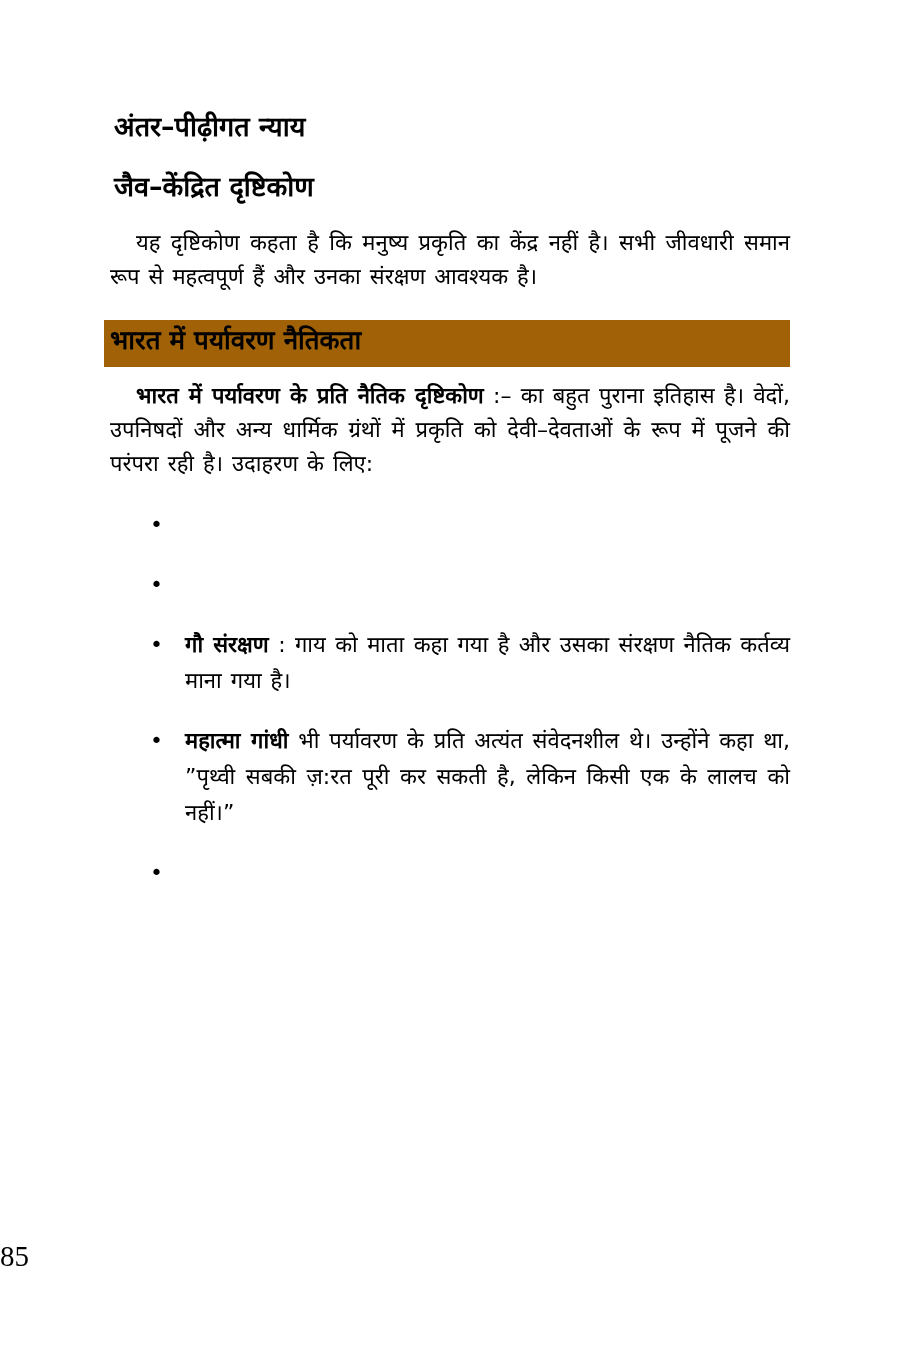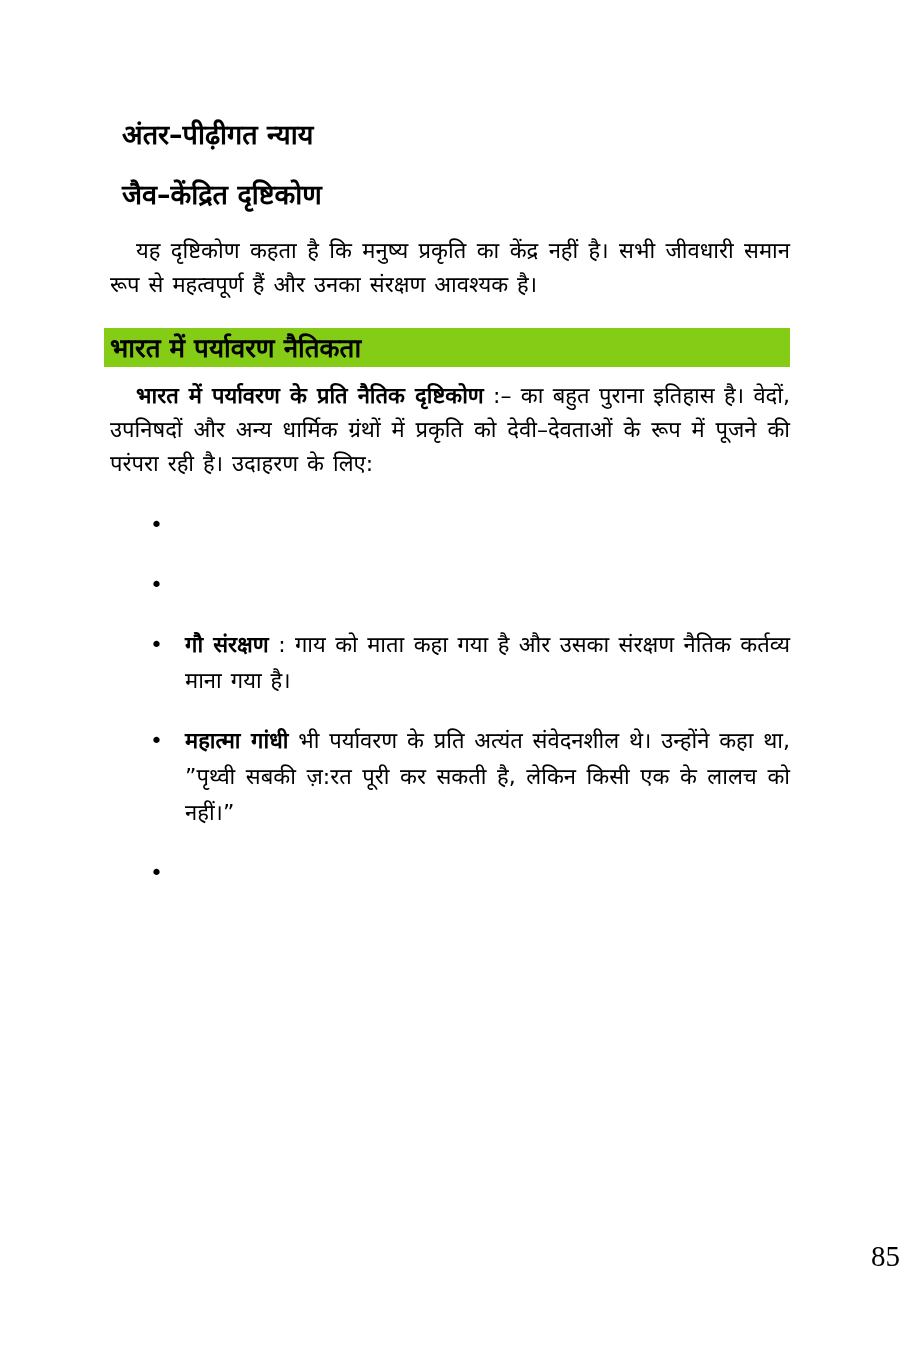--- a/index.html
+++ b/index.html
@@ -18,36 +18,36 @@
   }
   .content {
     position: absolute;
     left: 110px; top: 106px;
     width: 680px;
   }
   .sec-heading {
     font-size: 27px;
     font-weight: 700;
     line-height: 34px;
-    margin: 12px;
+    margin: 4px;
   }
   .body-text {
     font-size: 22px;
     line-height: 34px;
     text-align: justify;
     text-indent: 26px;
     margin: 24px 0 0 0;
     word-spacing: 2px;
   }
   .sec-heading + .body-text { margin-top: 22px; }
   .h-gap { margin-top: 26px; }
   .graybar {
-    background: #84cc16;
+    background: #a16207;
     margin: 26px 0 0 -6px;
-    padding: 5px 10px 4px 6px;
+    padding: 5px 10px 12px 6px;
     font-size: 26px;
     font-weight: 700;
     line-height: 30px;
   }
   .intro {
     margin-top: 12px;
   }
   .lead { font-weight: 700; }
   .bullets {
     margin-top: 26px;
@@ -66,21 +66,21 @@
     flex: 1;
     font-size: 22px;
     line-height: 36px;
     text-align: justify;
     word-spacing: 2px;
   }
   .page-number {
     position: absolute;
     top: 1240px; left: 0;
     width: 900px;
-    text-align: right;
+    text-align: left;
     font-family: "Liberation Serif", "DejaVu Serif", serif;
     font-size: 29px;
   }
 </style>
 </head>
 <body>
 
 <div class="page">
   <div class="content">
 

